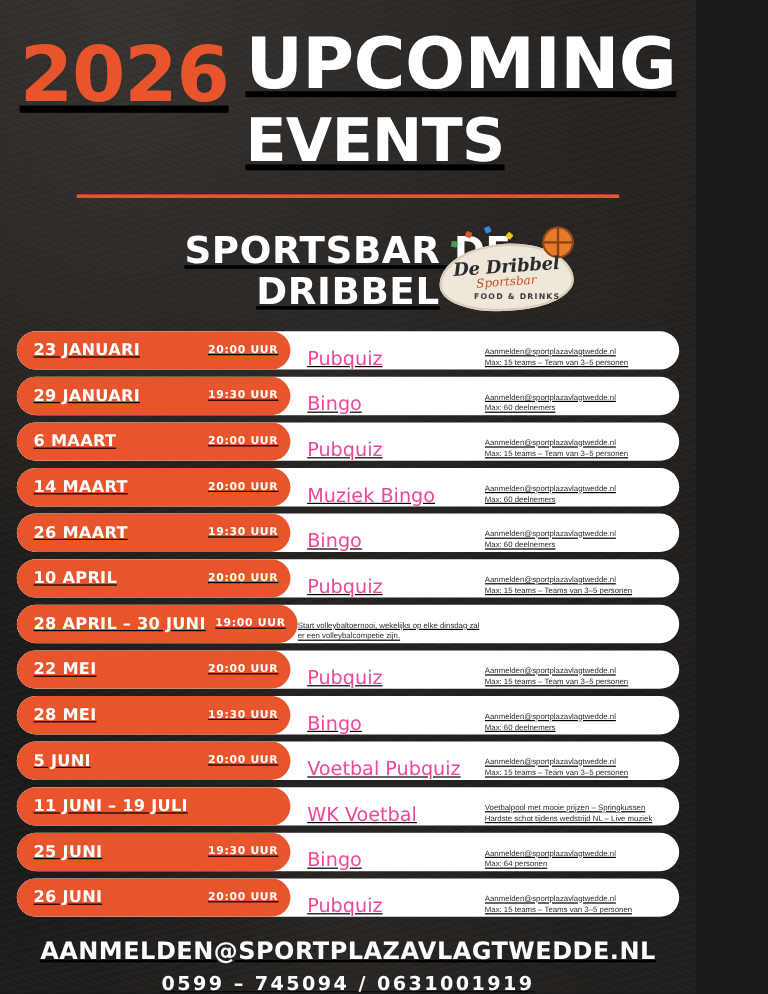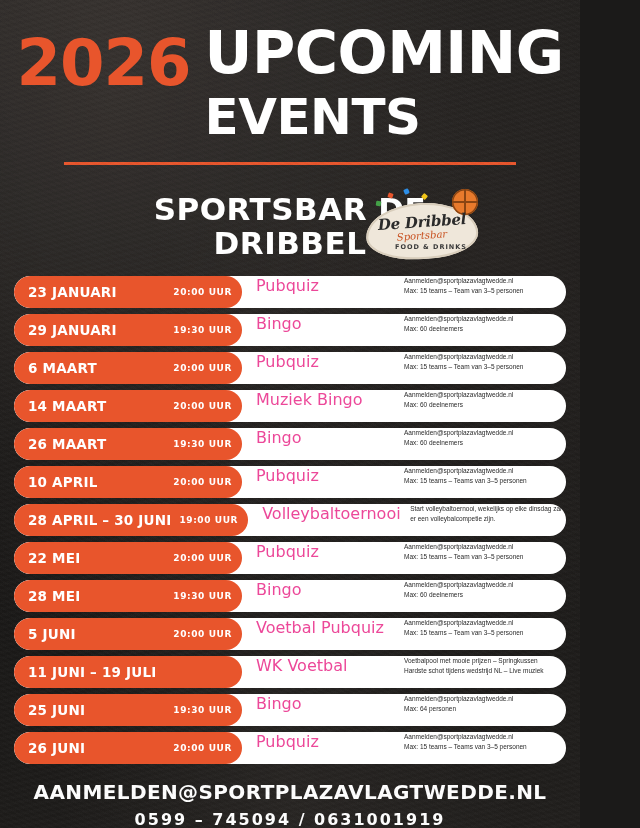--- a/index.html
+++ b/index.html
@@ -11,20 +11,21 @@
   }
   .poster {
     position: relative;
     width: 580px; height: 828px;
     background:
       radial-gradient(ellipse at 20% 8%, rgba(90,80,75,0.35) 0%, rgba(27,26,25,0) 55%),
       radial-gradient(ellipse at 85% 30%, rgba(70,62,58,0.30) 0%, rgba(27,26,25,0) 50%),
       radial-gradient(ellipse at 50% 95%, rgba(60,55,52,0.30) 0%, rgba(27,26,25,0) 55%),
       linear-gradient(160deg, #262422 0%, #171615 45%, #201e1c 100%);
     overflow: hidden;
+    text-decoration: underline;
   }
   .grain {
     position: absolute; inset: 0;
     background-image:
       repeating-linear-gradient(27deg, rgba(255,255,255,0.012) 0 2px, rgba(0,0,0,0.012) 2px 4px),
       repeating-linear-gradient(-13deg, rgba(255,255,255,0.010) 0 3px, rgba(0,0,0,0.010) 3px 6px);
     pointer-events: none;
   }
 
   
@@ -164,21 +165,21 @@
     display: flex;
     flex-direction: column;
     gap: 6px;
   }
   .row {
     position: relative;
     height: 32px;
     background: #ffffff;
     border-radius: 16px;
     display: flex;
-    align-items: flex-start;
+    align-items: flex-end;
     overflow: hidden;
   }
   .row .pill {
     height: 32px;
     background: #e8552c;
     border-radius: 16px;
     display: flex;
     align-items: center;
     flex: 0 0 auto;
     padding-left: 14px;
@@ -349,21 +350,20 @@
         <div>Aanmelden@sportplazavlagtwedde.nl</div>
         <div>Max: 15 teams – Teams van 3–5 personen</div>
       </div>
     </div>
 
     <div class="row wide">
       <div class="pill">
         <span class="date">28 APRIL – 30 JUNI</span>
         <span class="time">19:00 UUR</span>
       </div>
-      <div class="title">Volleybaltoernooi</div>
       <div class="details">
         <div>Start volleybaltoernooi, wekelijks op elke dinsdag zal</div>
         <div>er een volleybalcompetie zijn.</div>
       </div>
     </div>
 
     <div class="row">
       <div class="pill">
         <span class="date">22 MEI</span>
         <span class="time">20:00 UUR</span>

